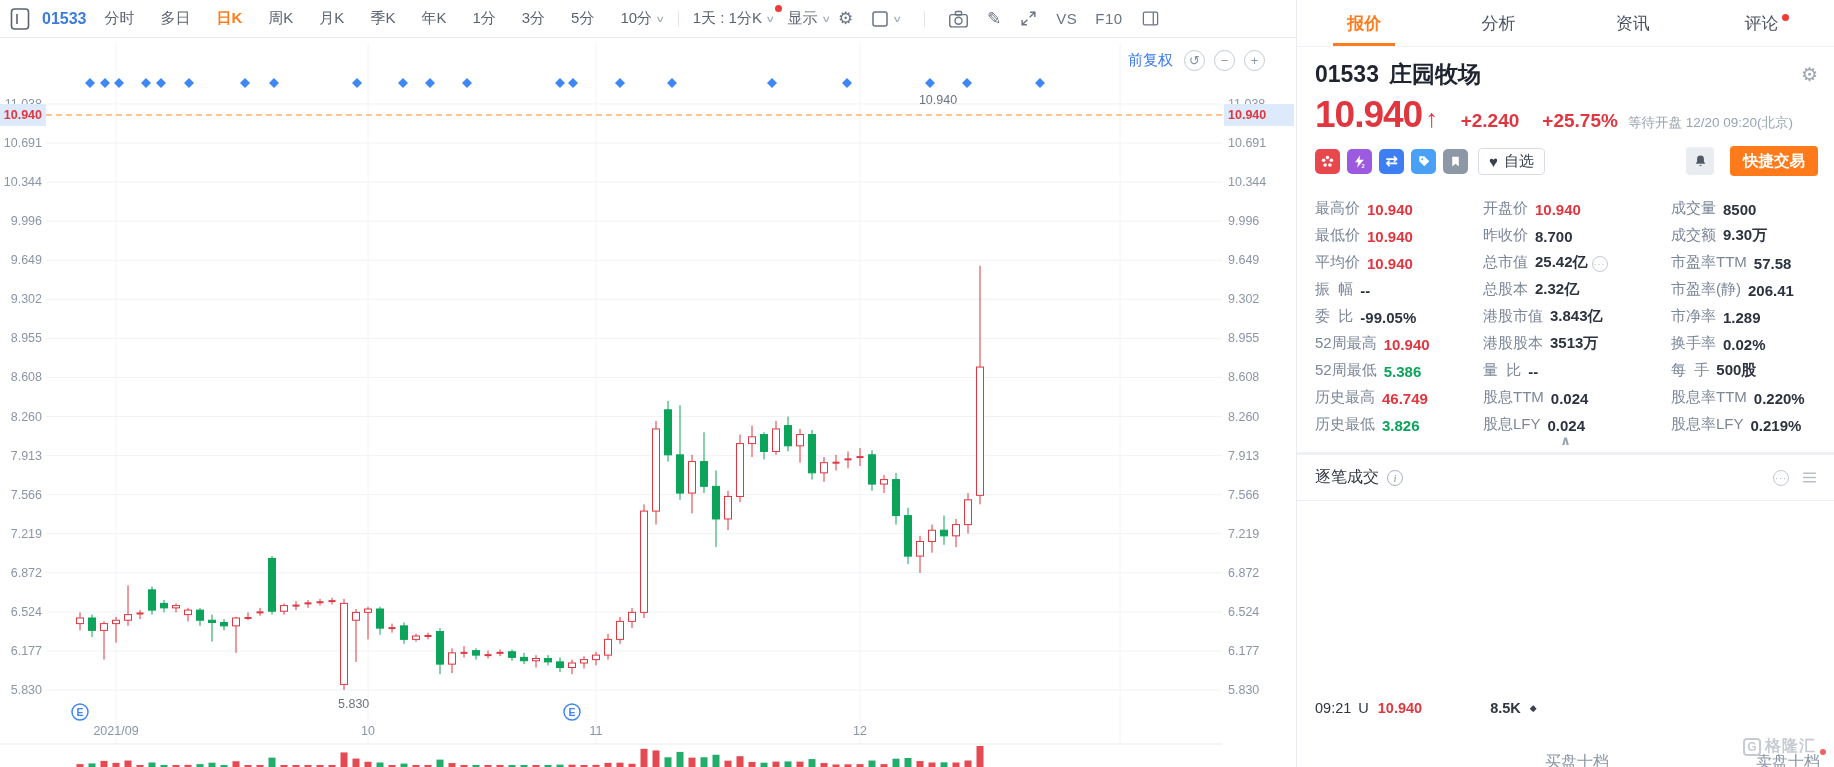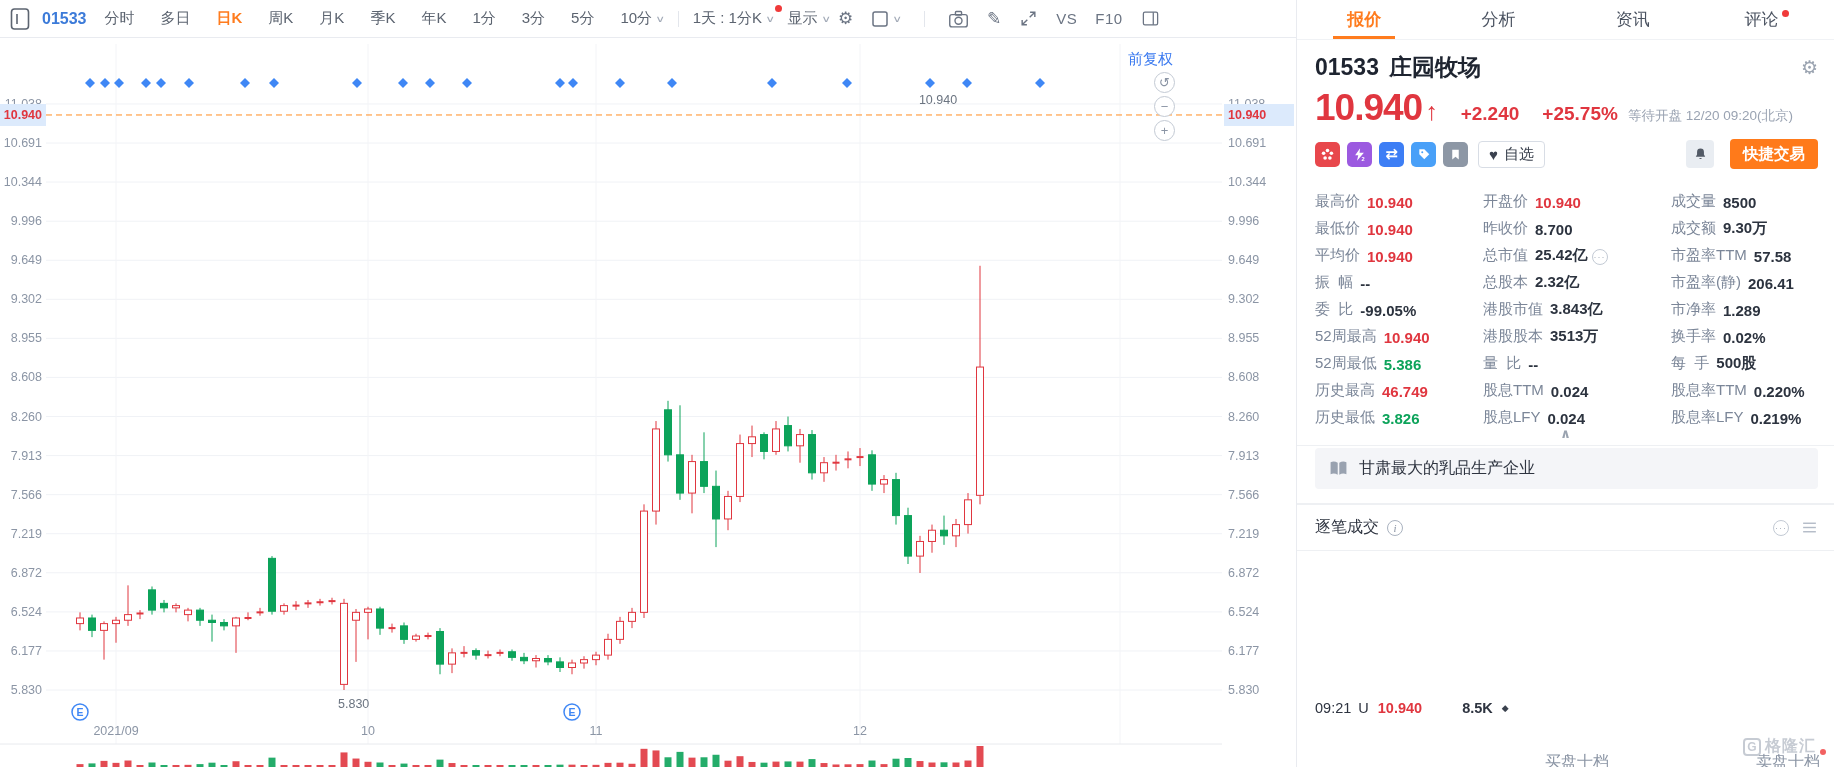--- a/index.html
+++ b/index.html
@@ -19,28 +19,28 @@
   .chev { font-size:9px; color:#a3abb8; margin-left:5px; transform:scaleX(1.5); display:inline-block; }
   .tb-div { width:1px; height:16px; background:#e3e6ec; margin:0 14px; }
   .tb-ic { display:flex; align-items:center; margin:0 9px; color:#6b7483; cursor:pointer; font-size:17px; }
   .tb-txt { color:#6b7483; font-size:15px; margin:0 9px; cursor:pointer; letter-spacing:.5px; }
   .reddot { position:absolute; top:-4px; right:-8px; width:7px; height:7px; border-radius:50%; background:#f03a3a; }
   .gap8 { margin-left:14px; }
 
   
   .chart { position:absolute; left:0; top:38px; width:1296px; height:729px; background:#fff; }
   .chart svg text { font-family:"Liberation Sans","DejaVu Sans",sans-serif; }
-  .chart-controls { position:absolute; top:12px; left:1128px; display:flex; align-items:flex-end; gap:3px;flex-direction:column; }
+  .chart-controls { position:absolute; top:12px; left:1128px; display:flex; align-items:center; gap:9px; }
   .adjust { color:#3c7bf0; font-size:15px; cursor:pointer; margin-right:2px; }
   .cicon { width:21px; height:21px; border:1px solid #c3cad4; border-radius:50%; color:#8a94a4;
     display:flex; align-items:center; justify-content:center; font-size:13px; cursor:pointer; background:#fff; }
 
   
   .panel { position:absolute; left:1296px; top:0; width:538px; height:767px; border-left:1px solid #e9ebf0; background:#fff; }
-  .panel-tabs { height:40px; display:flex; border-bottom:1px solid #f0f2f5; }
+  .panel-tabs { height:47px; display:flex; border-bottom:1px solid #f0f2f5; }
   .ptab { flex:1; display:flex; align-items:center; justify-content:center; font-size:17px; color:#4a5260; position:relative; cursor:pointer; }
   .ptab.active { color:#ff7c1e; font-weight:600; }
   .ptab.active::after { content:''; position:absolute; bottom:0; left:50%; transform:translateX(-50%); width:62px; height:3px; background:#ff7c1e; }
   .tdot { width:7px; height:7px; border-radius:50%; background:#f03a3a; margin:-12px 0 0 4px; }
 
   .p-header { padding:12px 16px 0 18px; }
   .title-row { display:flex; align-items:center; }
   .s-code,.s-name { font-size:23px; font-weight:700; color:#1e2430; }
   .s-name { margin-left:10px; }
   .p-gear { margin-left:auto; color:#9aa3b0; font-size:19px; cursor:pointer; }
@@ -82,21 +82,21 @@
   .stab { cursor:pointer; } .stab.active { color:#ff7c1e; font-weight:600; }
 
   .ticker-head { display:flex; align-items:center; padding:12px 16px 12px 18px; font-size:16px; color:#2e3440; }
   .info { width:16px; height:16px; border:1px solid #a9b2bf; border-radius:50%; color:#8a94a4; font-size:11px; font-style:italic;
     display:flex; align-items:center; justify-content:center; margin-left:8px; cursor:pointer; font-family:"Liberation Serif",serif; }
   .right-ics { margin-left:auto; display:flex; align-items:center; gap:12px; color:#b3bbc7; }
 
   .trade-row { position:absolute; left:18px; top:700px; display:flex; align-items:center; font-size:14.5px; color:#2e3440; }
   .tr-type { margin-left:7px; }
   .tr-price { color:#e0363f; font-weight:700; margin-left:9px; }
-  .tr-vol { margin-left:40px; font-weight:600; }
+  .tr-vol { margin-left:68px; font-weight:600; }
   .tr-dia { margin-left:9px; font-size:9px; color:#3a414e; }
 
   .depth-row { position:absolute; top:752px; left:0; width:100%; color:#8a94a4; font-size:16px; }
   .depth-buy { position:absolute; left:248px; } .depth-sell { position:absolute; right:14px; }
 
   .watermark { position:absolute; top:736px; right:8px; display:flex; align-items:center; gap:4px; color:#b9bfc9; opacity:.8; }
   .wm-g { width:18px; height:18px; border:2px solid #b9bfc9; border-radius:4px; font-size:12px; font-weight:700;
     display:flex; align-items:center; justify-content:center; }
   .wm-t { font-size:16px; font-weight:700; letter-spacing:1px; }
   .wm-dot { width:6px; height:6px; border-radius:50%; background:#f03a3a; margin-top:10px; }
@@ -681,26 +681,20 @@
         </div>
         <div class="qcell">
           <span class="qlabel">股息率LFY</span>
           <span class="qvalue">0.219%</span>
         </div>
       </div>
     <div class="collapse">∧</div>
     <div class="pdiv"></div>
 
 
-    <div class="desc-chip">
-      <svg width="19" height="17" viewBox="0 0 24 20">
-          <path d="M2 2c3-1.4 6-1.3 9 .8V18c-3-2.1-6-2.2-9-.8zM22 2c-3-1.4-6-1.3-9 .8V18c3-2.1 6-2.2 9-.8z" fill="#99a2b0"></path>
-        </svg>
-      <span>甘肃最大的乳品生产企业</span>
-    </div>
     <div class="pdiv"></div>
 
     <div class="pdiv"></div>
 
     <div class="ticker-head">
       <span>逐笔成交</span>
       <span class="info">i</span>
       <span class="right-ics">
         <span class="more-ic">···</span>
         <svg width="17" height="15" viewBox="0 0 24 20">

